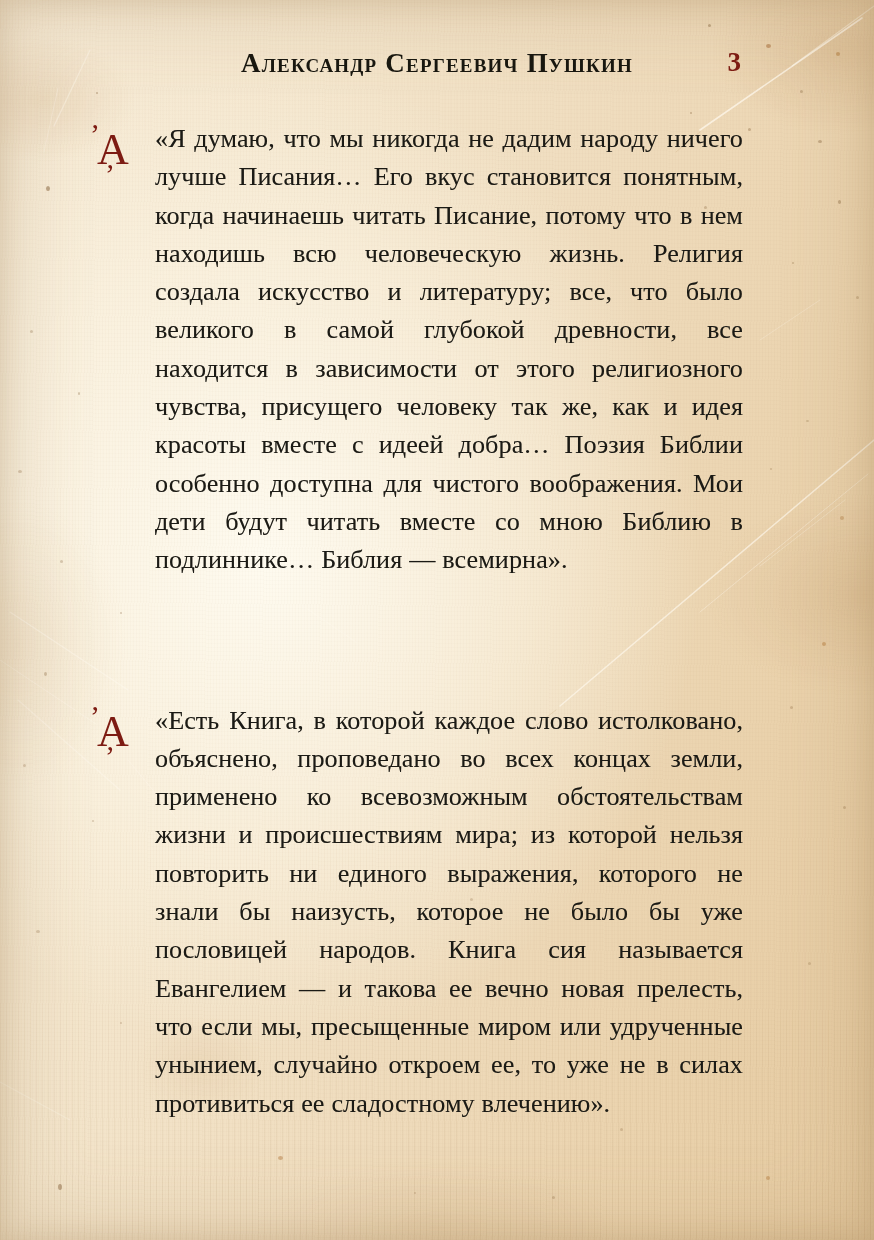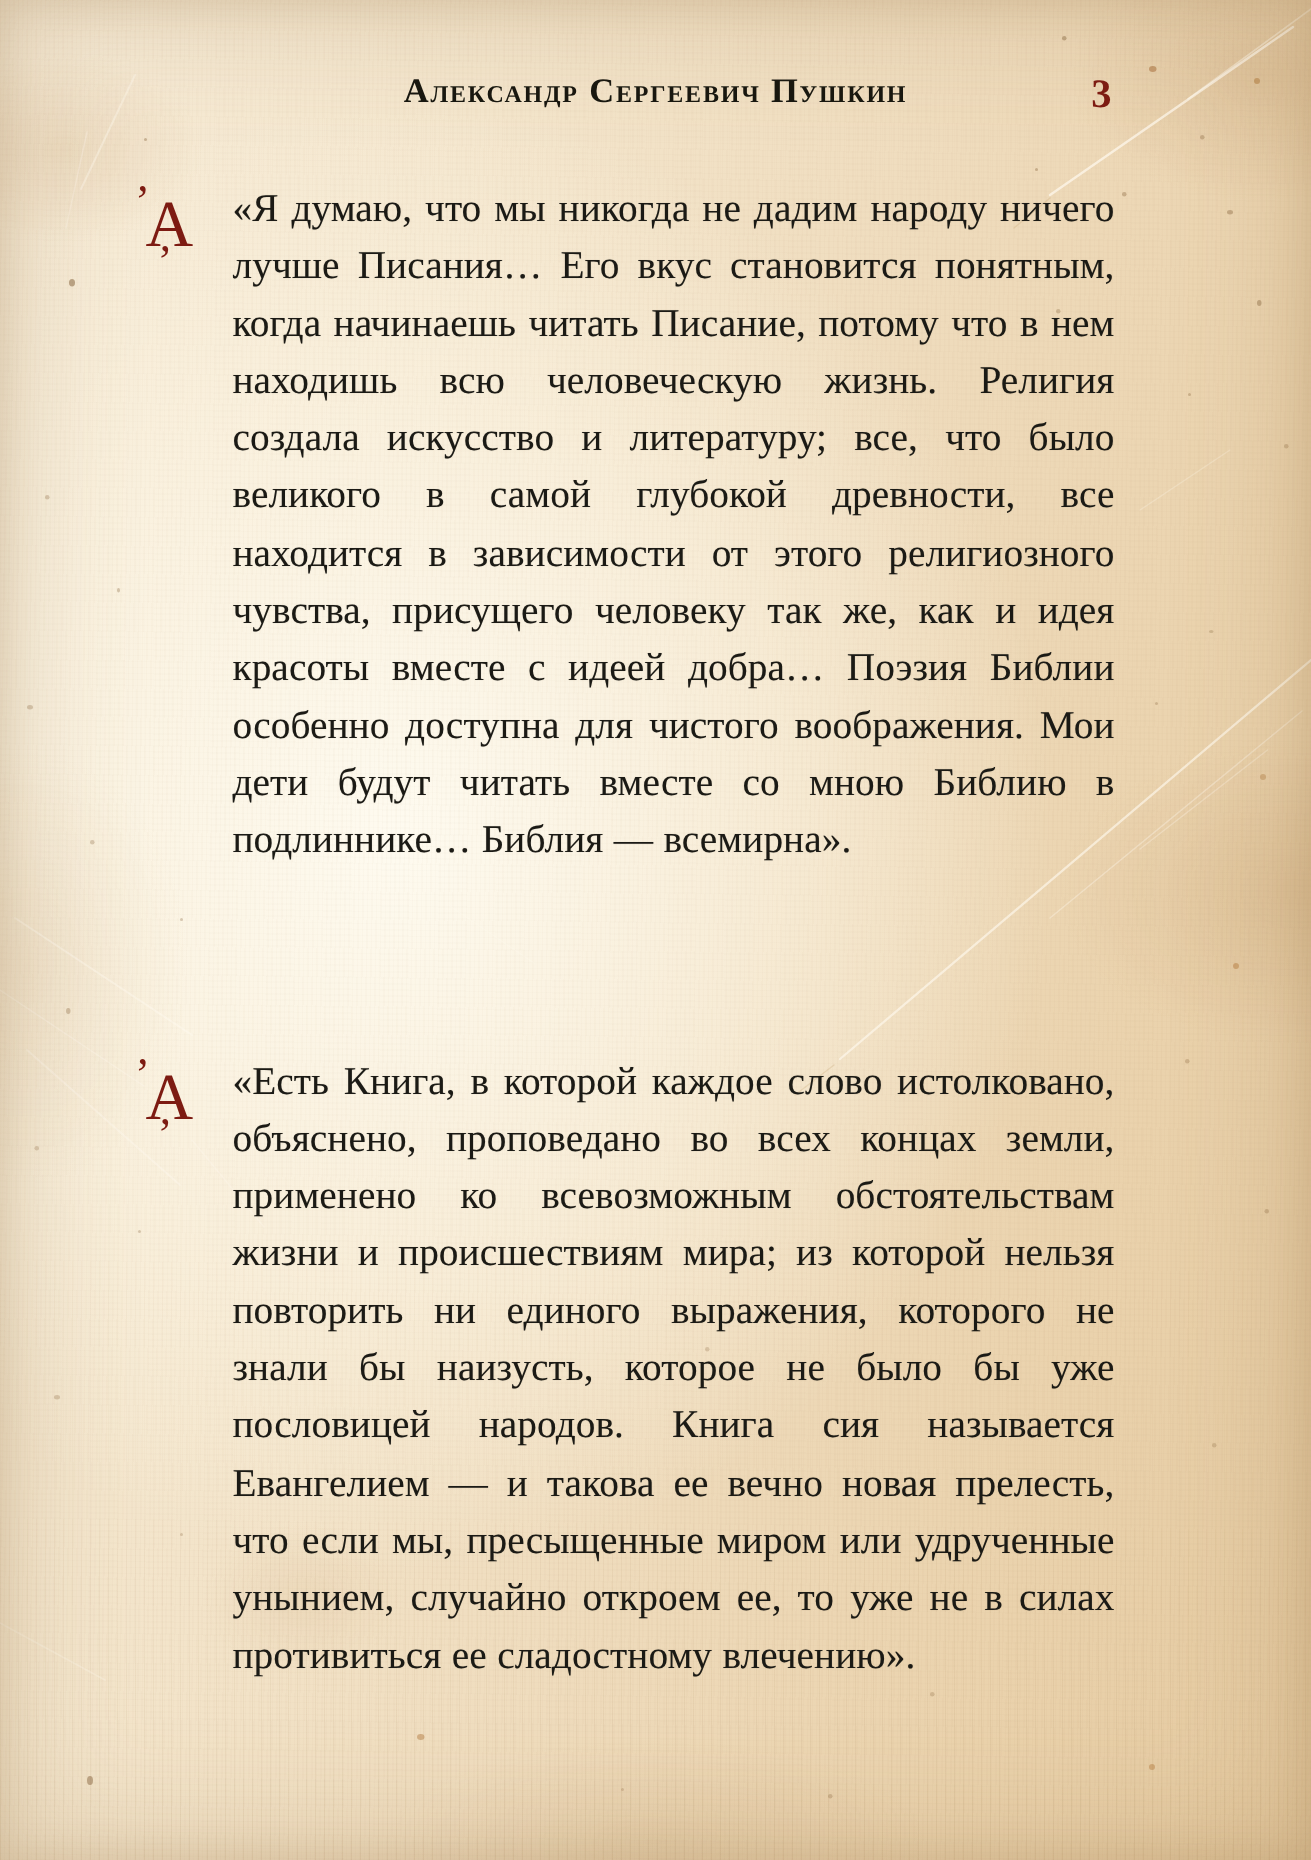--- a/index.html
+++ b/index.html
@@ -99,21 +99,21 @@
     left: 0; right: 0;
     top: 48px;
     height: 40px;
     display: flex;
     align-items: baseline;
     justify-content: center;
   }
   .head-title {
     font-family: "Liberation Serif", "DejaVu Serif", serif;
     font-weight: bold;
-    font-size: 23px;
+    font-size: 27px;
     letter-spacing: 1.2px;
     font-variant: small-caps;
     text-transform: none;
     color: #17160f;
     white-space: nowrap;
   }
   .head-folio {
     position: absolute;
     right: 133px;
     top: -1px;

